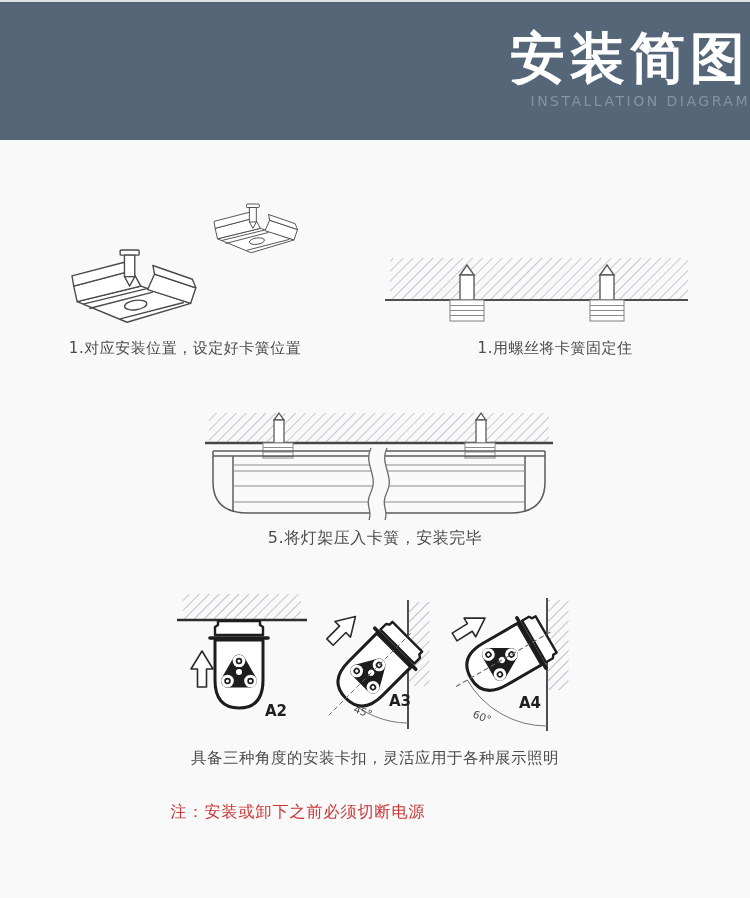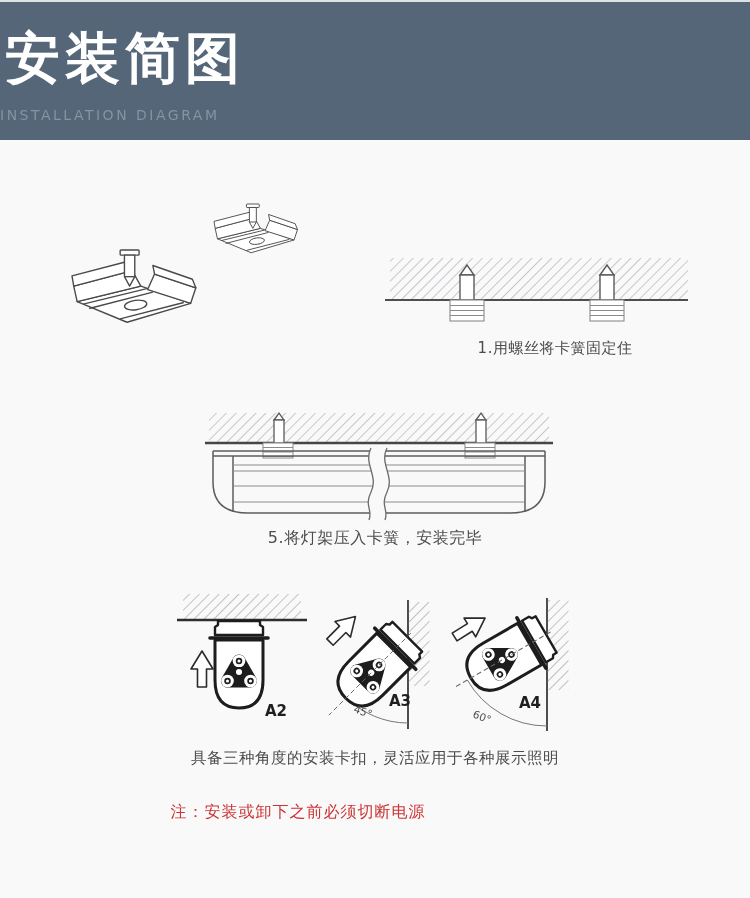--- a/index.html
+++ b/index.html
@@ -2,28 +2,28 @@
 <html><head>
 <meta charset="utf-8">
 <style>
   html,body{margin:0;padding:0;background:#ffffff;}
   .page{
     position:relative;width:750px;height:898px;background:#f9f9fa;overflow:hidden;
     font-family:"DejaVu Sans","Liberation Sans",sans-serif;
   }
   .banner{
     position:absolute;left:0;top:0;width:750px;height:140px;background:#546678;
-    border-top:2px solid #dfe2e5;box-sizing:border-box;text-align:left;
+    border-top:2px solid #dfe2e5;box-sizing:border-box;text-align:right;
   }
   .banner h1{
     margin:24px 0 0;font-size:55px;line-height:64px;color:#ffffff;font-weight:700;
     letter-spacing:5px;text-indent:5px;
   }
   .banner .sub{
-    margin-top:17px;font-size:14px;letter-spacing:2.5px;color:#8593a2;font-weight:400;
+    margin-top:3px;font-size:14px;letter-spacing:2.5px;color:#8593a2;font-weight:400;
   }
   .fig{position:absolute;overflow:visible;}
   .cap{position:absolute;text-align:center;font-size:15px;color:#4c4c4c;letter-spacing:.5px;}
   #cap1{left:35px;top:339px;width:300px;}
   #cap2{left:410px;top:339px;width:290px;}
   #cap3{left:0;top:528px;width:750px;font-size:16px;}
   #cap4{left:0;top:748px;width:750px;font-size:15.5px;}
   .note{
     position:absolute;left:0;top:802px;width:596px;text-align:center;
     font-size:16px;color:#cc3434;letter-spacing:1px;
@@ -54,20 +54,21 @@
         <path d="M88,46 L96,28 L144,44 L138,62 Z"></path>
         <path d="M96,28 L94,18 L140,34 L144,44 Z"></path>
         <rect x="56" y="0" width="22" height="6" rx="1"></rect>
         <path d="M61,6 h12 v25 l-6,11 l-6,-11 z"></path>
         <line x1="61" y1="31" x2="73" y2="31"></line>
       </g>
     </defs>
     <use href="#clipUnit" transform="translate(2,52) scale(0.86)"></use>
     <use href="#clipUnit" transform="translate(144,6) scale(0.58)"></use>
   </svg>
+  <div class="cap" id="cap1">1.对应安装位置，设定好卡簧位置</div>
 
   <svg class="fig" style="left:383px;top:248px" width="307" height="90" viewBox="0 0 307 90">
     <defs>
       <pattern id="hatch2" width="7" height="7" patternUnits="userSpaceOnUse" patternTransform="rotate(45)">
         <line x1="0" y1="0" x2="0" y2="7" stroke="#9aa0a4" stroke-width="1.1"></line>
       </pattern>
     </defs>
     <rect x="7" y="10" width="298" height="42" fill="url(#hatch2)"></rect>
     <line x1="2" y1="52" x2="305" y2="52" stroke="#4e4e4e" stroke-width="2.2"></line>
     <g fill="#ffffff" stroke="#5a5a5a" stroke-width="1.4">

